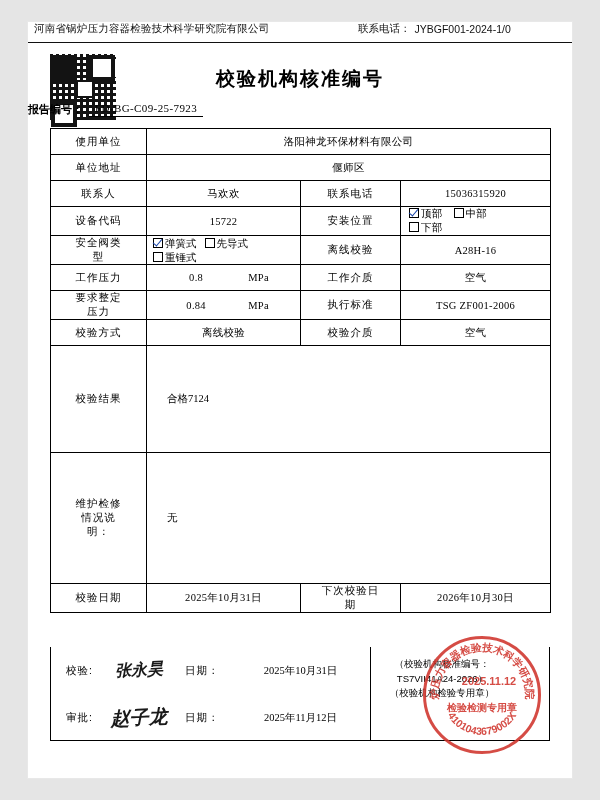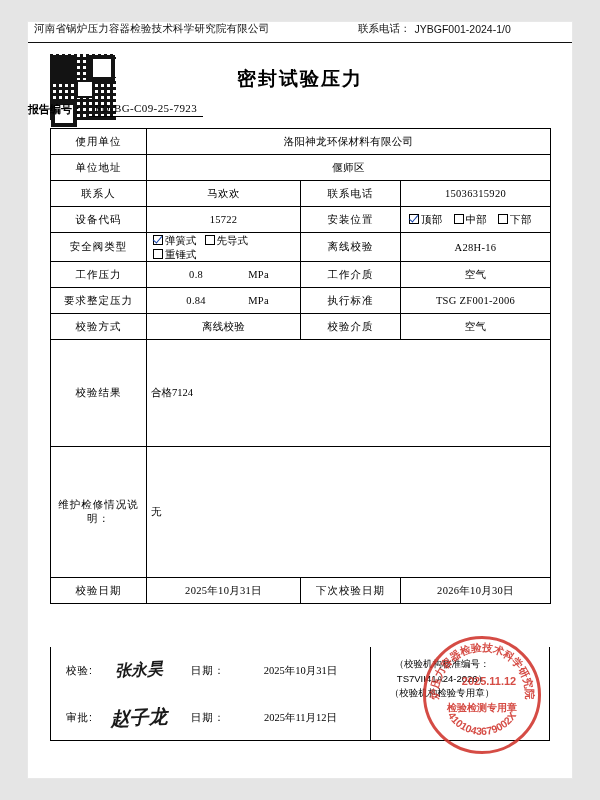--- a/index.html
+++ b/index.html
@@ -127,21 +127,21 @@
     top: 106px;
     width: 500px;
     border-collapse: collapse;
     font-size: 10.5px;
     color: #000;
     table-layout: fixed;
   }
   table.main td {
     border: 1px solid #000;
     height: 25px;
-    padding: 0 4px;
+    padding: 0 20px;
     vertical-align: middle;
   }
   td.lbl {
     text-align: center;
     letter-spacing: 1px;
   }
   td.val {
     text-align: center;
     font-family: "Liberation Serif", serif;
     letter-spacing: 0.3px;
@@ -219,21 +219,21 @@
   .sign-row .sig {
     width: 92px;
     text-align: center;
     font-family: "Liberation Serif", serif;
     font-size: 16px;
     color: #1a1a1a;
     font-style: italic;
     font-weight: bold;
     transform: rotate(-3deg);
   }
-  .sign-row .k2 { width: 46px; text-align: center; letter-spacing: 1px;}
+  .sign-row .k2 { width: 46px; text-align: left; letter-spacing: 1px;}
   .sign-row .d { flex: 1; text-align: center; font-family: "Liberation Serif", serif; }
   .sign-right {
     position: absolute;
     left: 302px;
     top: 0;
     width: 178px;
     height: 100%;
     font-size: 9.5px;
     text-align: center;
     padding-top: 10px;
@@ -289,21 +289,21 @@
         <span class="val">JYBGF001-2024-1/0</span>
       </div>
     </div>
     <div class="hdr-line"></div>
 
     <div class="qr">
       <span class="qr-eye"></span>
       <span class="qr-center"></span>
     </div>
 
-    <div class="title">密封试验压力</div>
+    <div class="title">校验机构核准编号</div>
 
     <div class="reportno">
       <span class="lbl">报告编号：</span>
       <span class="val">FD-BG-C09-25-7923</span>
     </div>
 
     <table class="main">
       <colgroup>
         <col style="width:96px">
         <col style="width:154px">

